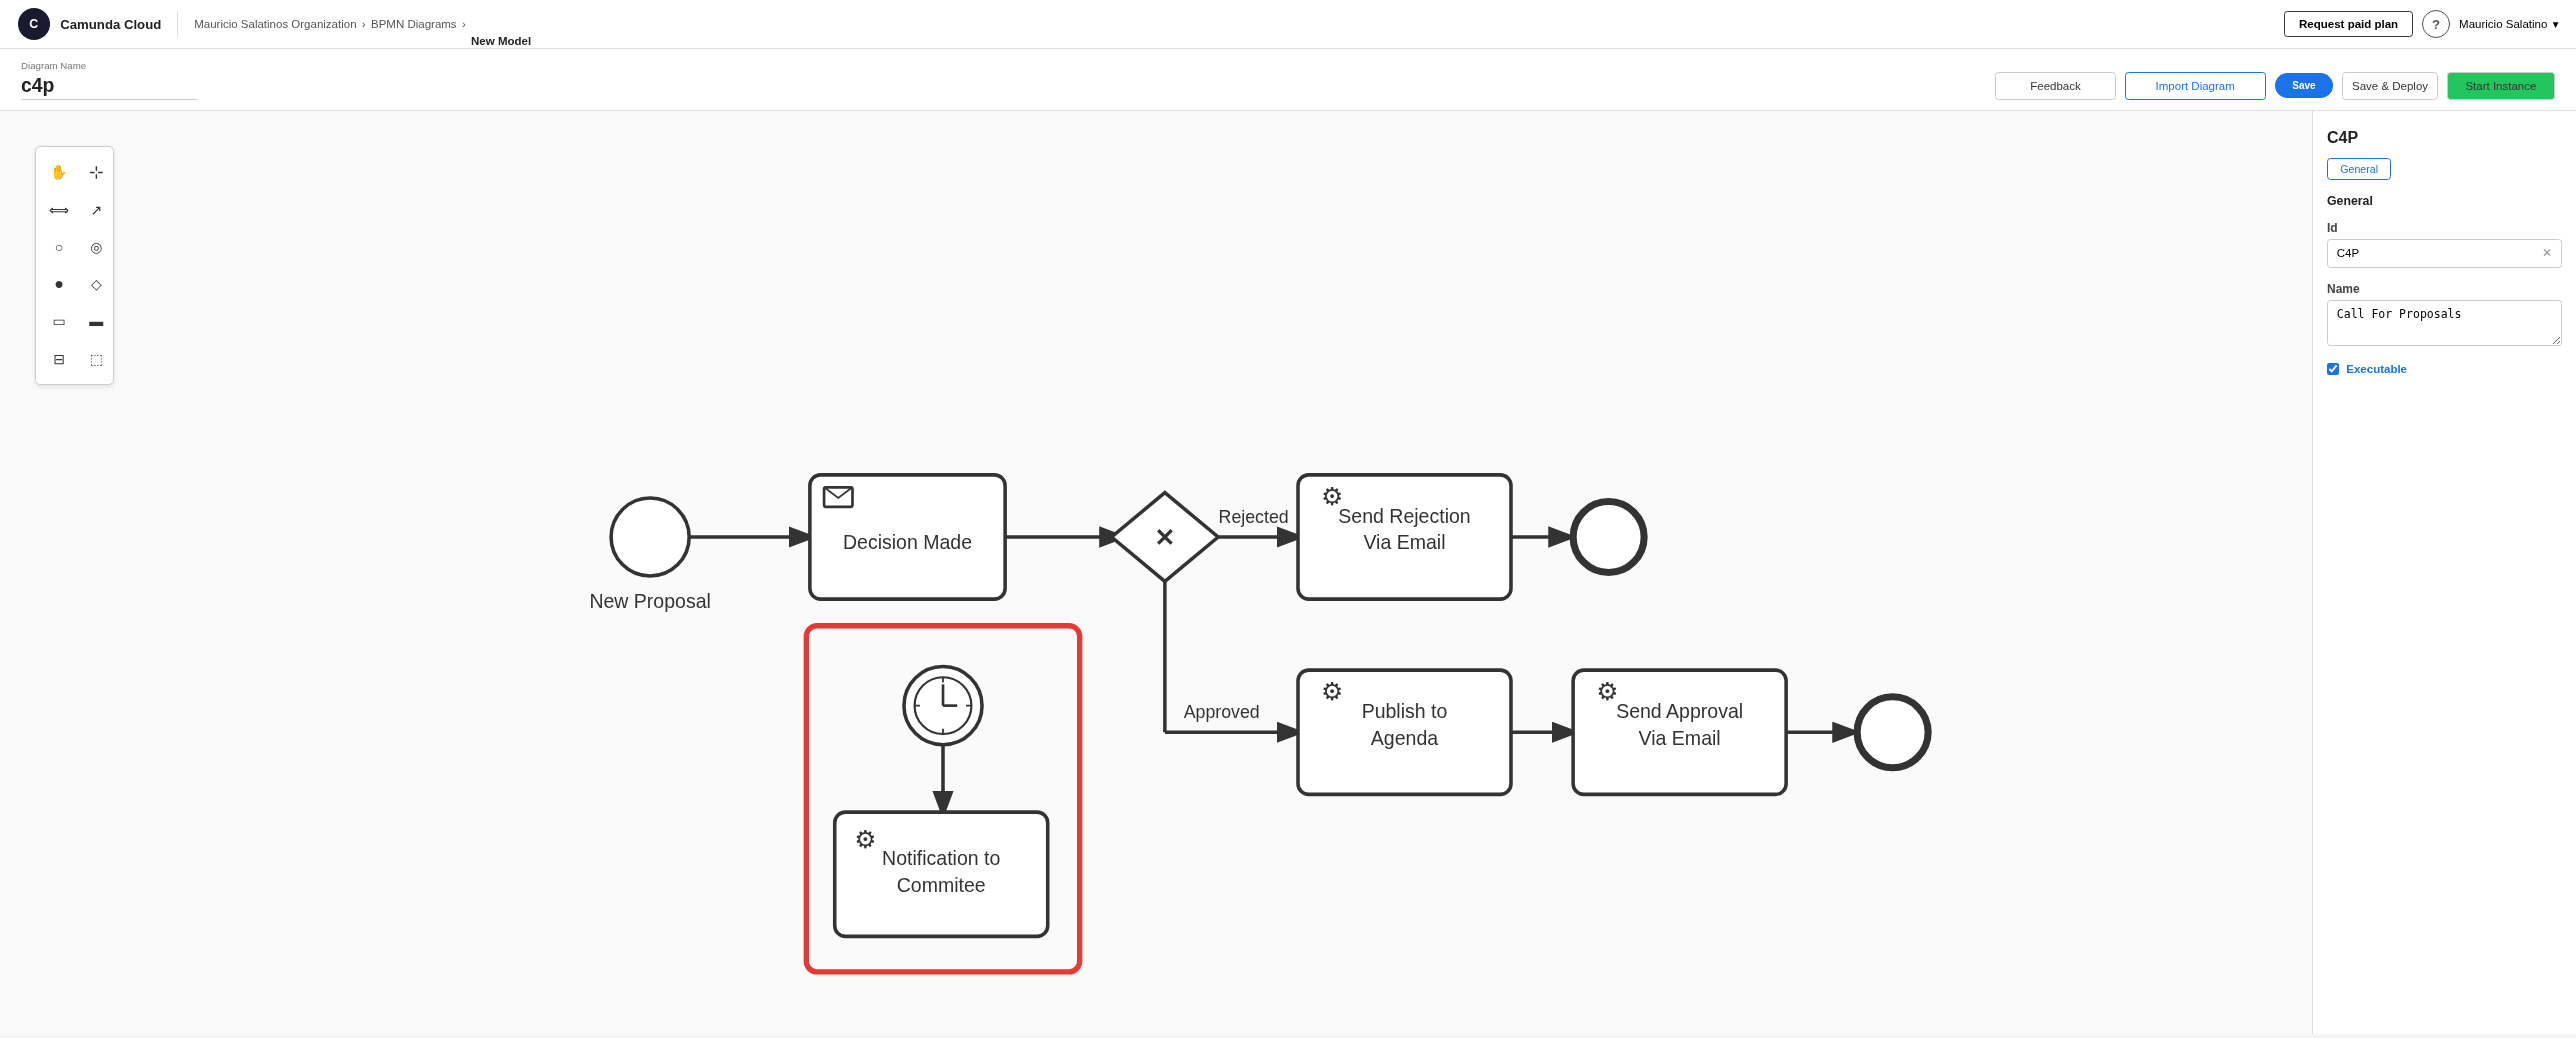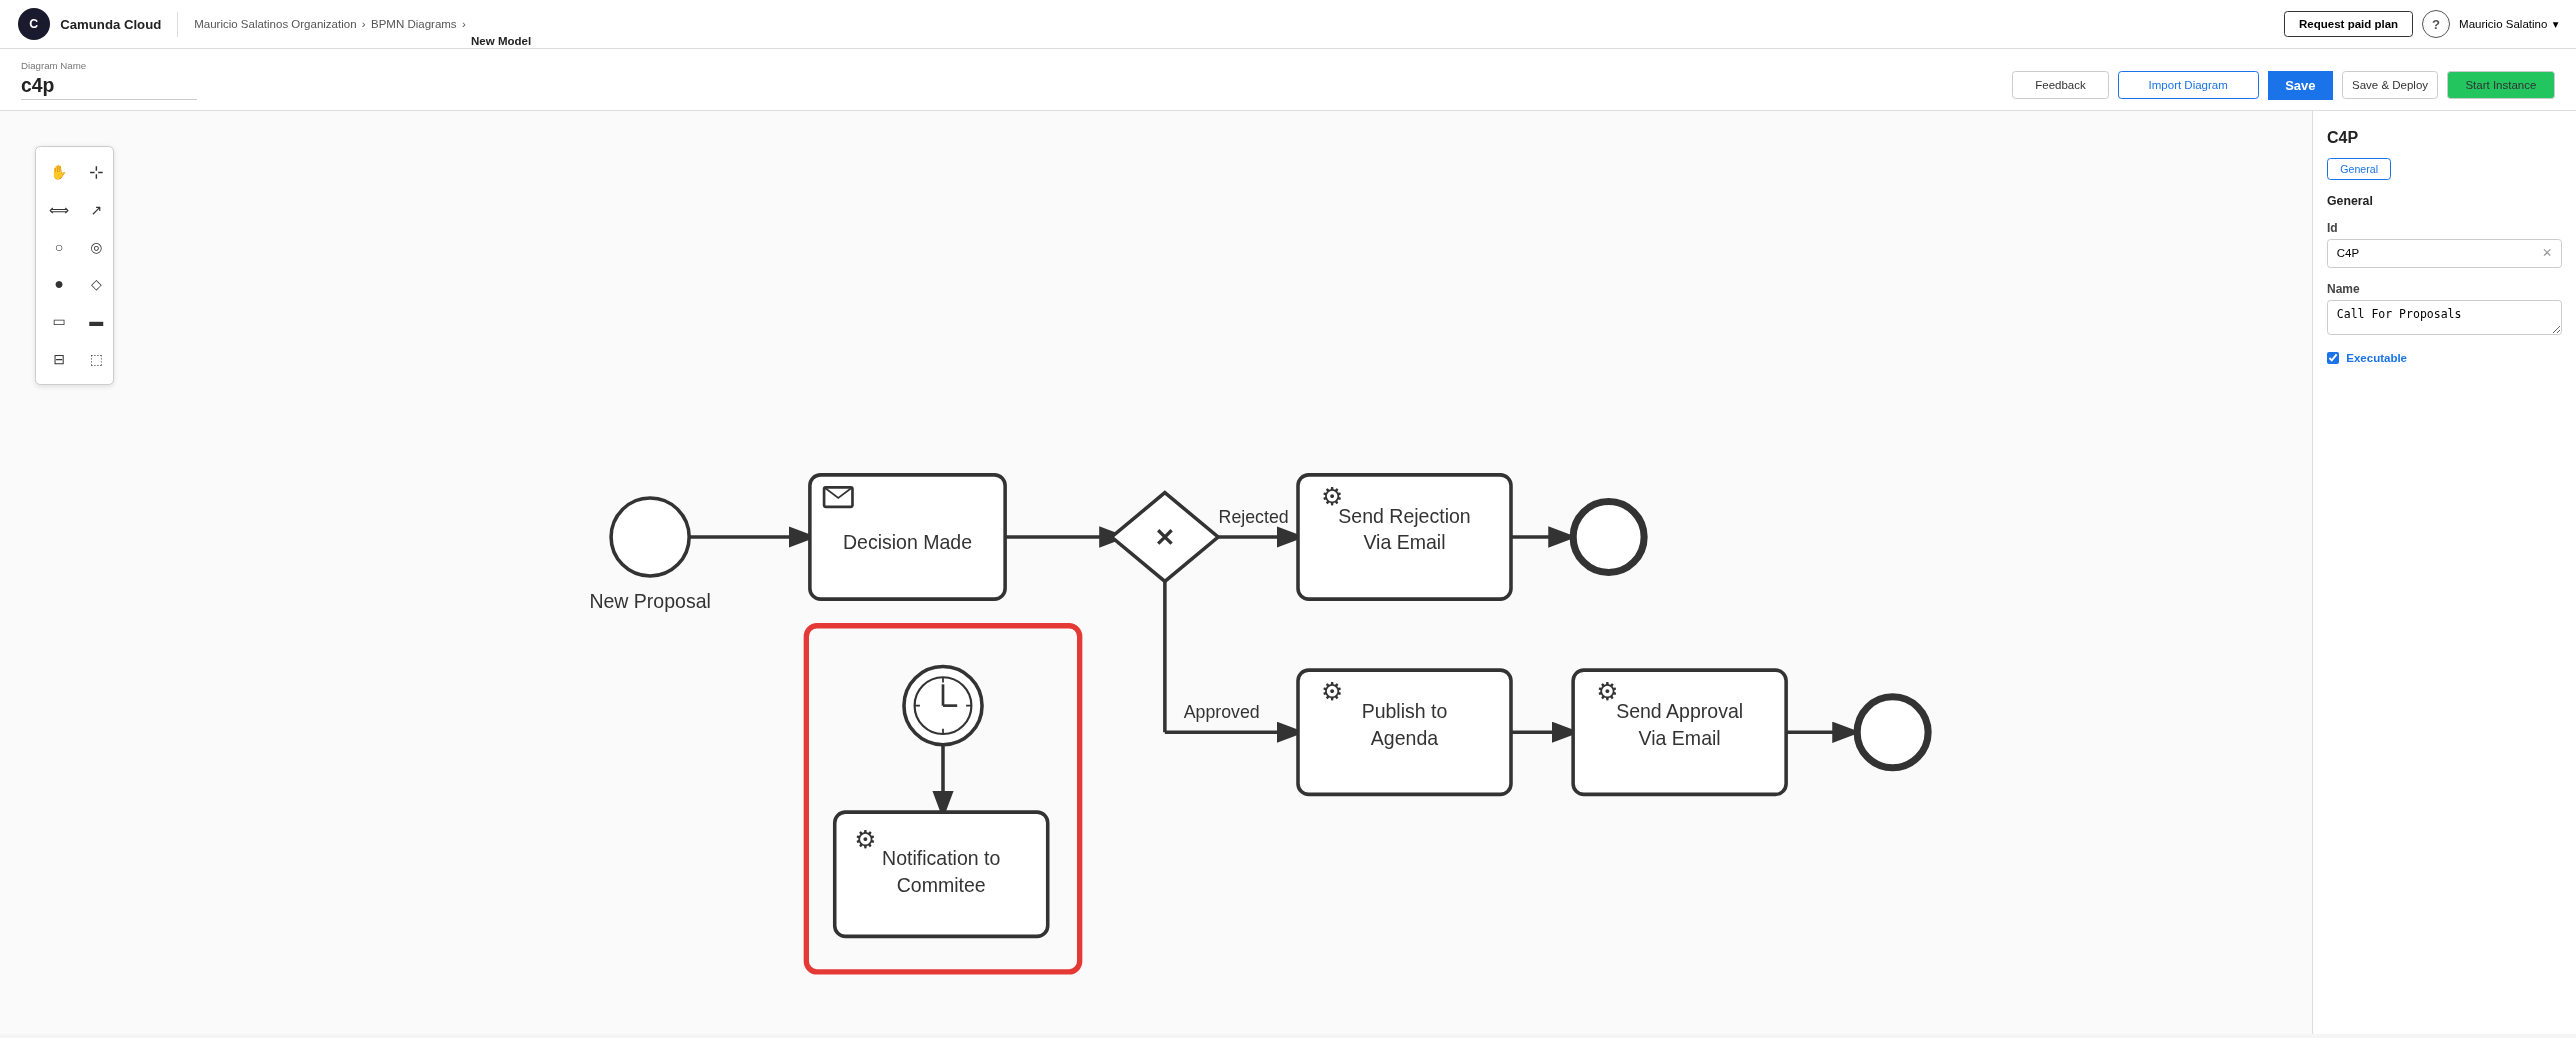--- a/index.html
+++ b/index.html
@@ -43,30 +43,30 @@
     .diagram-name-section { display: flex; flex-direction: column; gap: 3.5px; }
     .diagram-name-label { font-size: 9.7px; color: #777; }
     .diagram-name-input {
       font-size: 19.4px; font-weight: 600; color: #222; border: none;
       border-bottom: 0.9px solid #ccc; background: transparent;
       width: 176px; outline: none; padding-bottom: 1.8px;
     }
     .toolbar-spacer { flex: 1; }
     .toolbar-btns { display: flex; gap: 8.8px; align-items: center; }
     .btn-feedback {
-      padding: 7px 22px; border: 0.9px solid #ccc; background: #fff;
+      padding: 7px 34px; border: 0.9px solid #ccc; background: #fff;
       border-radius: 3.5px; font-size: 11.5px; cursor: pointer; color: #333;
     }
     .btn-import {
       padding: 7px 30px; border: 1.8px solid #1a73e8; background: #fff;
       border-radius: 3.5px; font-size: 11.5px; cursor: pointer; color: #1a73e8; font-weight: 500;
     }
     .btn-save {
       padding: 7px 17.6px; border: none; background: #1a73e8;
-      border-radius: 0; font-size: 13px; cursor: pointer; color: #fff; font-weight: 600;
+      border-radius: 13px; font-size: 10px; cursor: pointer; color: #fff; font-weight: 600;
     }
     .btn-deploy {
       padding: 7px 9px; border: 0.9px solid #ccc; background: #fff;
       border-radius: 3.5px; font-size: 11.5px; cursor: pointer; color: #333;
     }
     .btn-start {
       padding: 7px 17.6px; border: 0.9px solid #ccc; background: #22c55e;
       border-radius: 3.5px; font-size: 11.5px; cursor: pointer; color: #333;
     }
 
@@ -103,21 +103,21 @@
     .field-group { margin-bottom: 14px; }
     .field-label { font-size: 12px; color: #444; margin-bottom: 4.4px; font-weight: 700; }
     .field-input {
       width: 100%; padding: 6.2px 8.8px; border: 0.9px solid #ccc;
       border-radius: 3.5px; font-size: 11.5px; display: flex; align-items: center;
       justify-content: space-between; background: #fff;
     }
     .field-clear { color: #999; cursor: pointer; font-size: 12.3px; }
     .field-textarea {
       width: 100%; padding: 6.2px 8.8px; border: 0.9px solid #ccc;
-      border-radius: 3.5px; font-size: 11.5px; height: 35px; resize: vertical;
+      border-radius: 3.5px; font-size: 11.5px; height: 46px; resize: vertical;
     }
     .checkbox-row { display: flex; align-items: center; gap: 7px; font-size: 11.5px; font-weight: 600; color: #1a73e8; }
     .checkbox-row input { width: 12.3px; height: 12.3px; accent-color: #1a73e8; }
 
     
     svg.bpmn { width: 100%; height: 100%; }
   </style>
 </head>
 <body>
 

